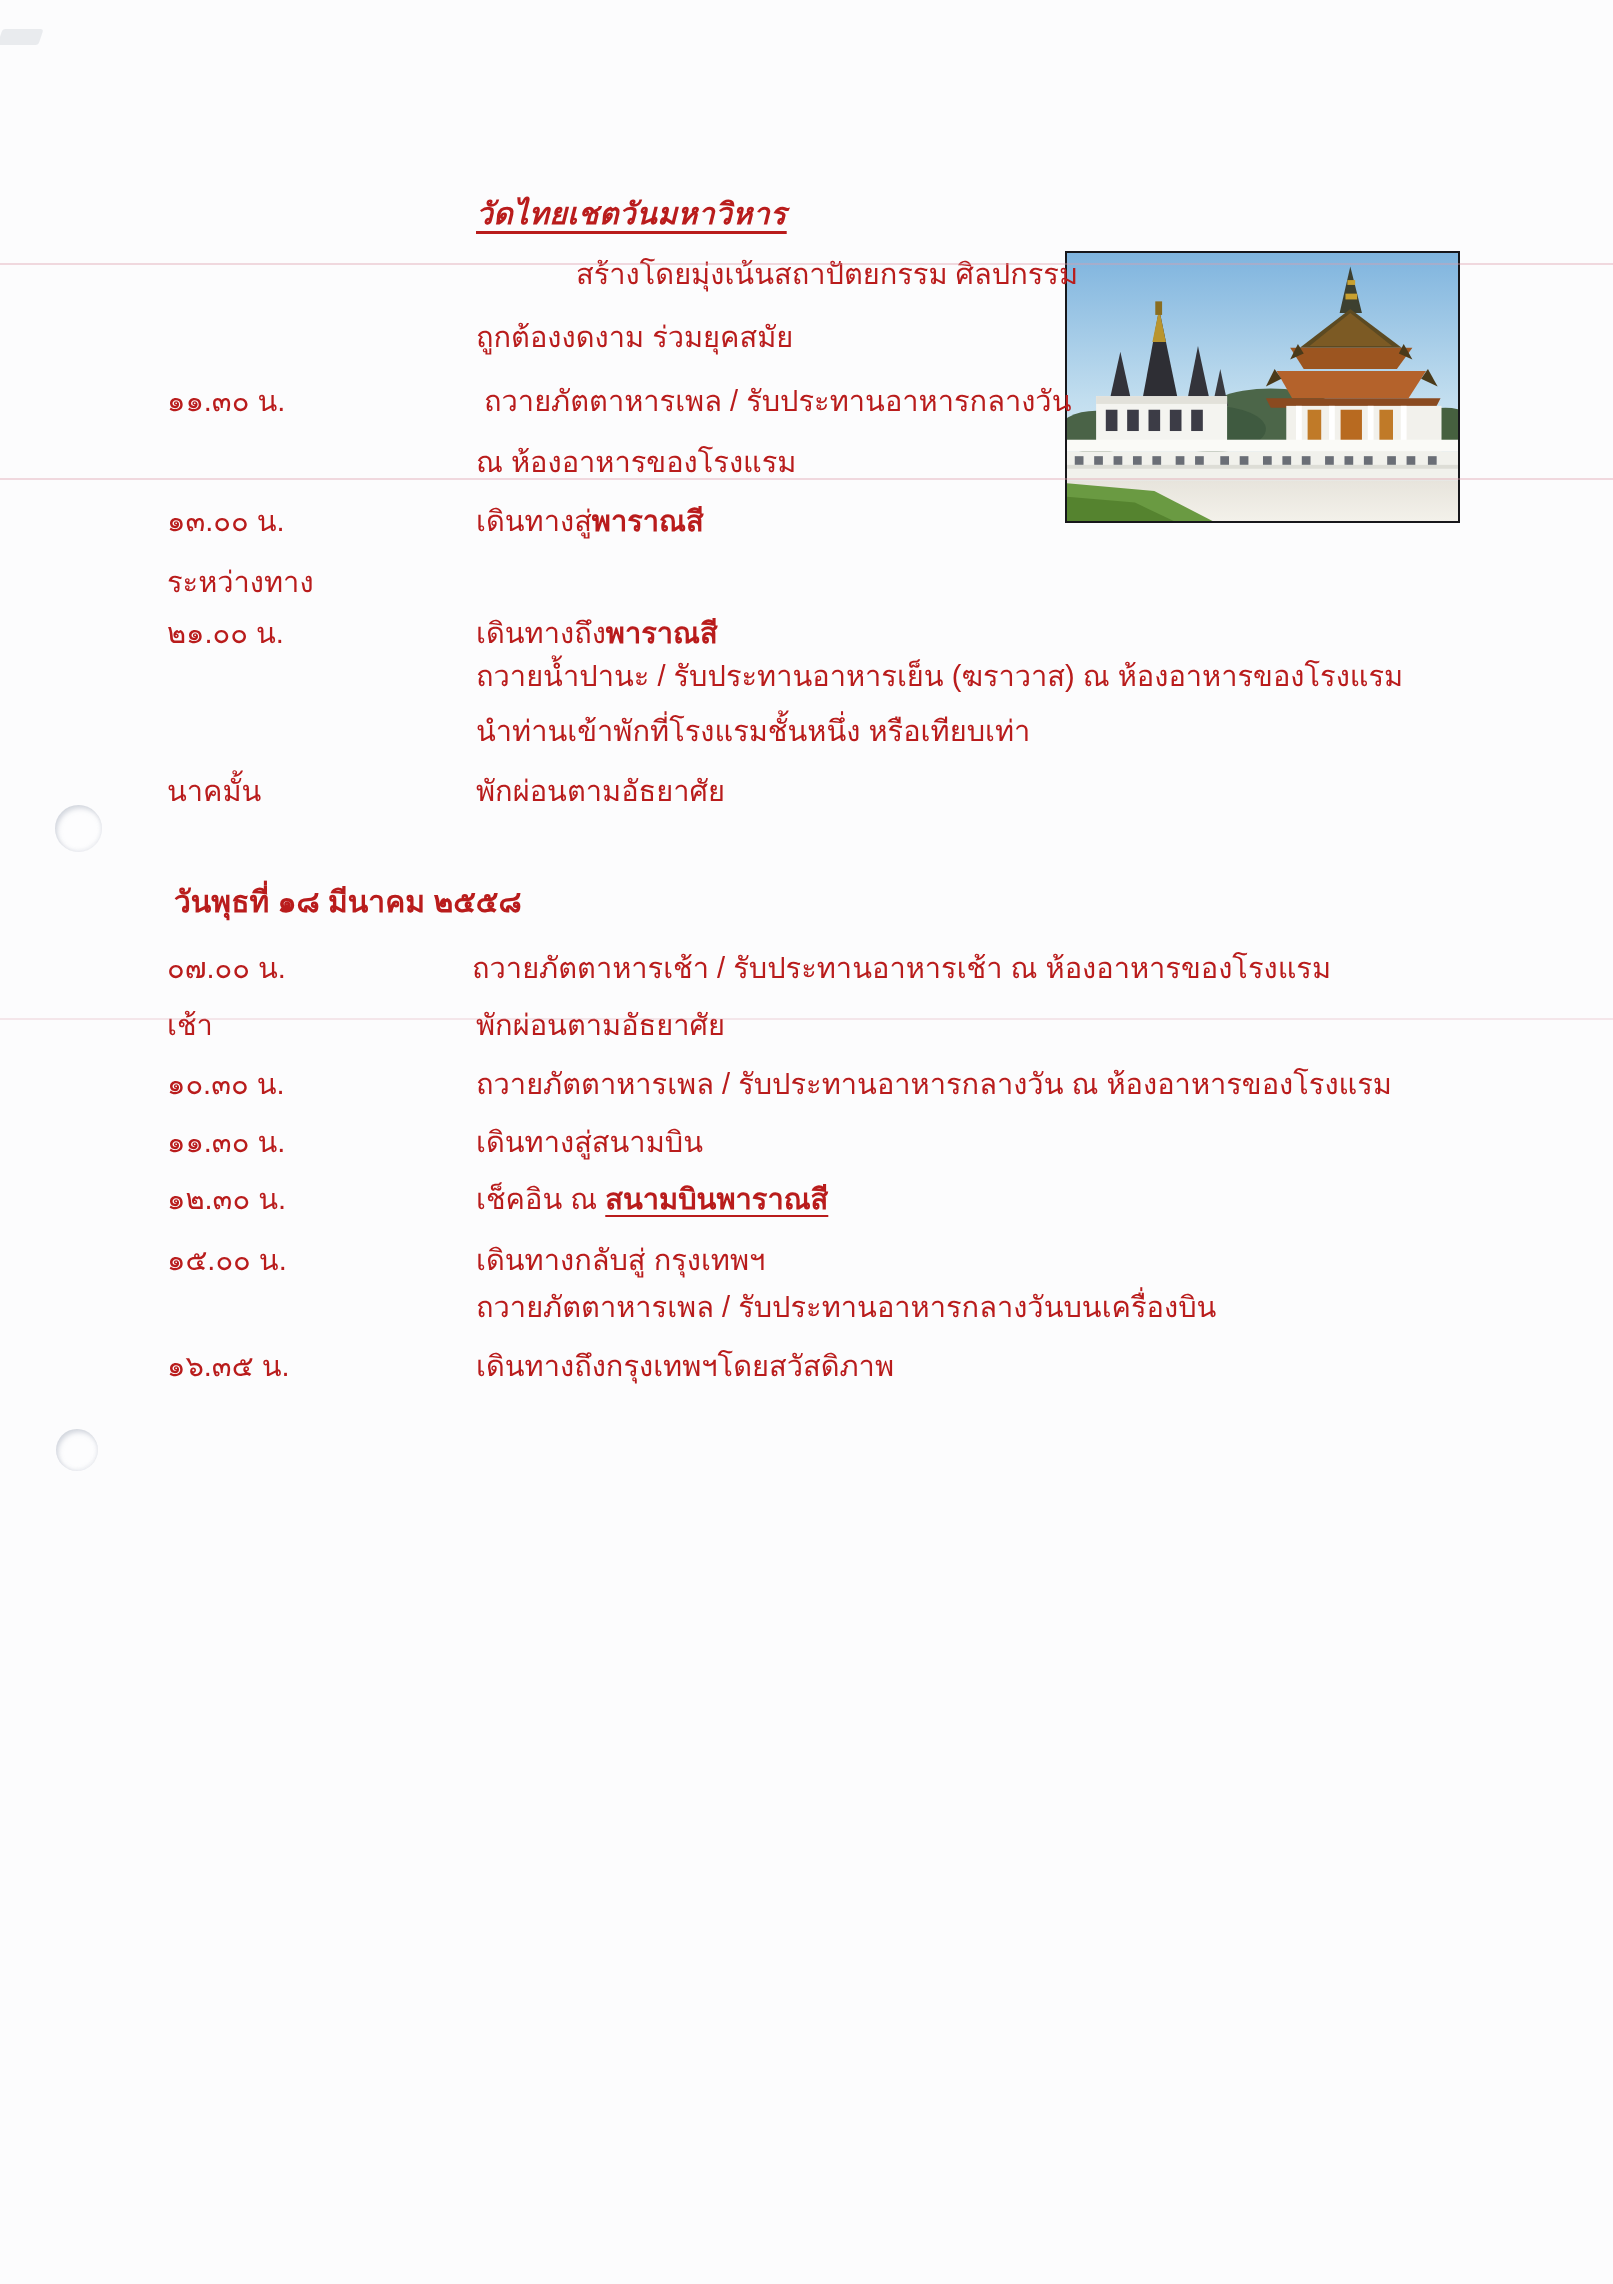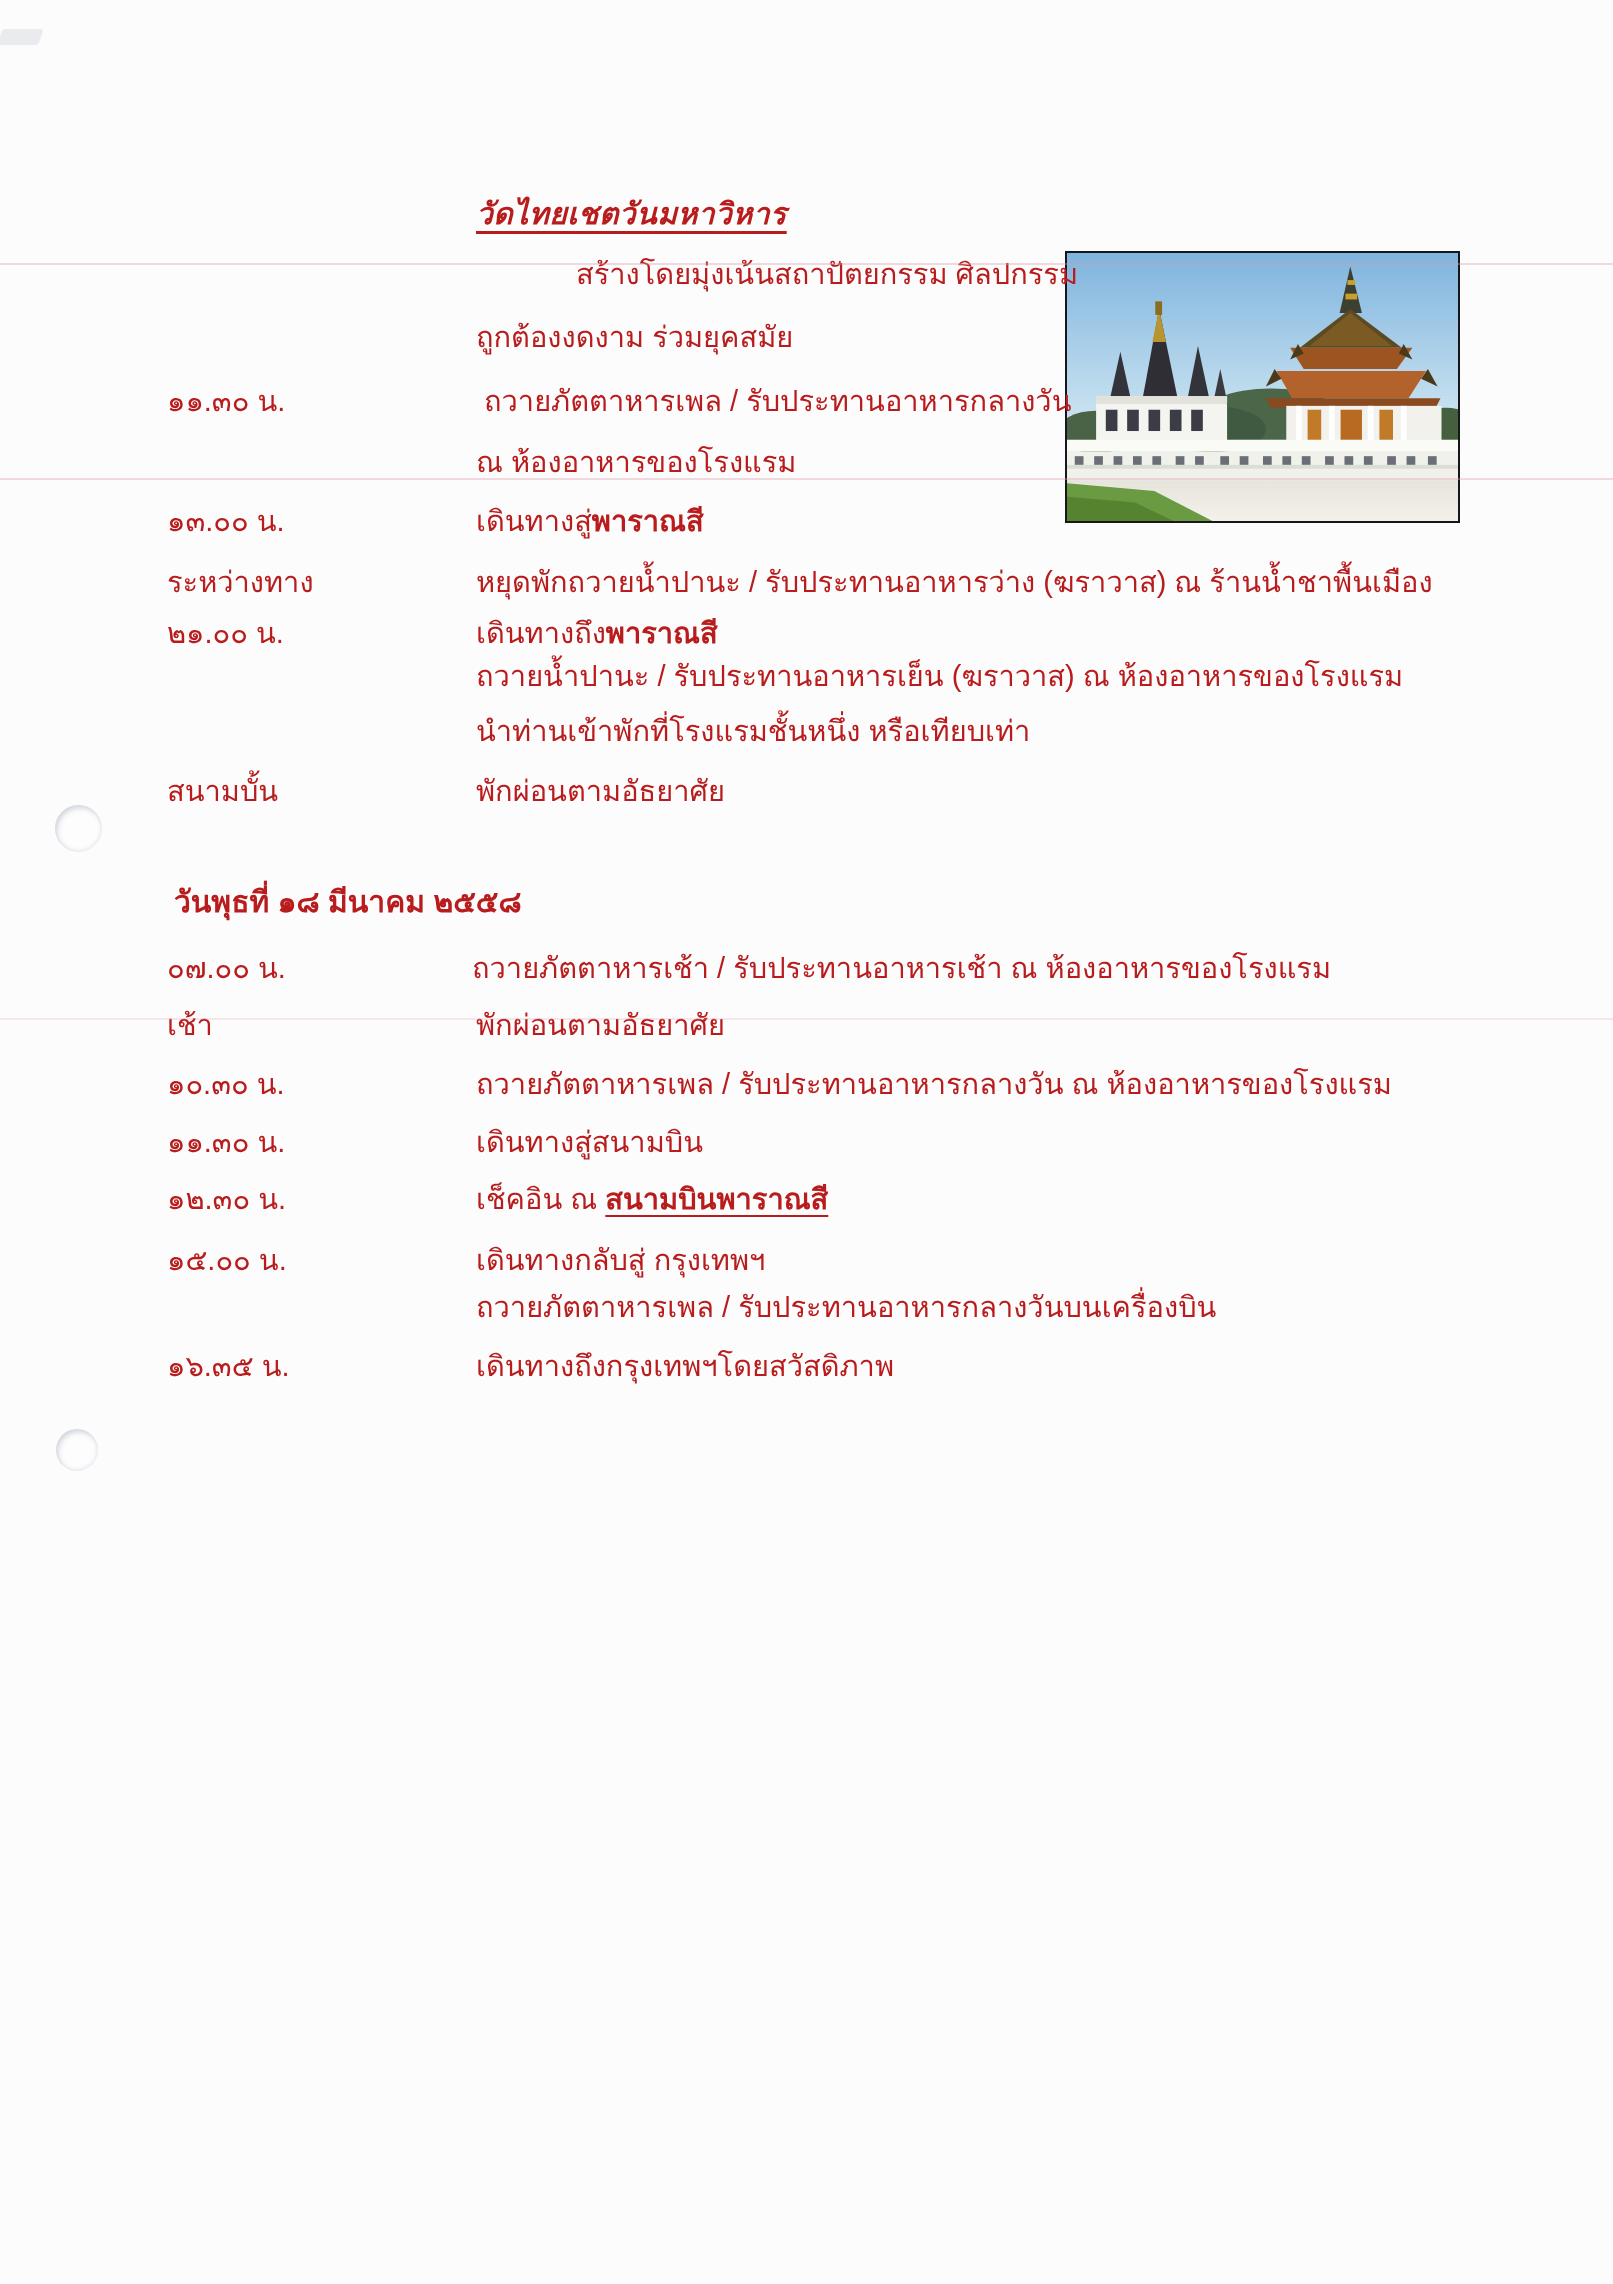--- a/index.html
+++ b/index.html
@@ -163,34 +163,33 @@
       </div>
       <div class="row" style="top: 439px;">
         <span class="desc" style="left: 476px;"><span>ณ ห้องอาหารของโรงแรม</span></span>
       </div>
       <div class="row" style="top: 498px;">
         <span class="time">๑๓.๐๐ น.</span>
         <span class="desc" style="left: 476px;"><span>เดินทางสู่</span><span class="seg-b">พาราณสี</span></span>
       </div>
       <div class="row" style="top: 559px;">
         <span class="time">ระหว่างทาง</span>
-        <span class="desc" style="left: 476px;"><span>หยุดพักถวายน้ำปานะ / รับประทานอาหารว่าง (ฆราวาส) ณ ร้านน้ำชาพื้นเมือง</span></span>
       </div>
       <div class="row" style="top: 610px;">
         <span class="time">๒๑.๐๐ น.</span>
         <span class="desc" style="left: 476px;"><span>เดินทางถึง</span><span class="seg-b">พาราณสี</span></span>
       </div>
       <div class="row" style="top: 653px; padding-left: 17px;">
         <span class="desc" style="left: 476px;"><span>ถวายน้ำปานะ / รับประทานอาหารเย็น (ฆราวาส) ณ ห้องอาหารของโรงแรม</span></span>
       </div>
       <div class="row" style="top: 708px;">
         <span class="desc" style="left: 476px;"><span>นำท่านเข้าพักที่โรงแรมชั้นหนึ่ง หรือเทียบเท่า</span></span>
       </div>
       <div class="row" style="top: 768px;">
-        <span class="time">สนามบั้น</span>
+        <span class="time">นาคมั้น</span>
         <span class="desc" style="left: 476px;"><span>พักผ่อนตามอัธยาศัย</span></span>
       </div>
     </div>
 
   <div class="day-header">วันพุธที่ ๑๘ มีนาคม ๒๕๕๘</div>
   <div id="day2-rows">
       <div class="row" style="top: 945px;">
         <span class="time">๐๗.๐๐ น.</span>
         <span class="desc" style="left: 472px;"><span>ถวายภัตตาหารเช้า / รับประทานอาหารเช้า ณ ห้องอาหารของโรงแรม</span></span>
       </div>

